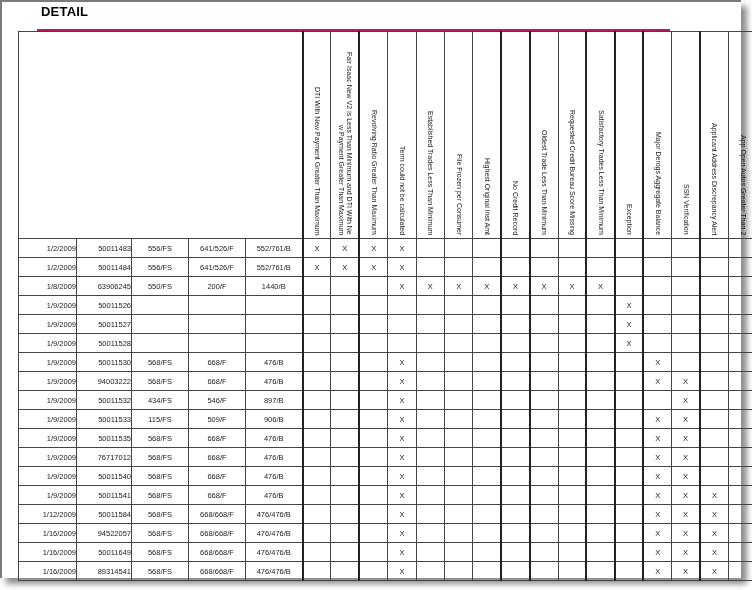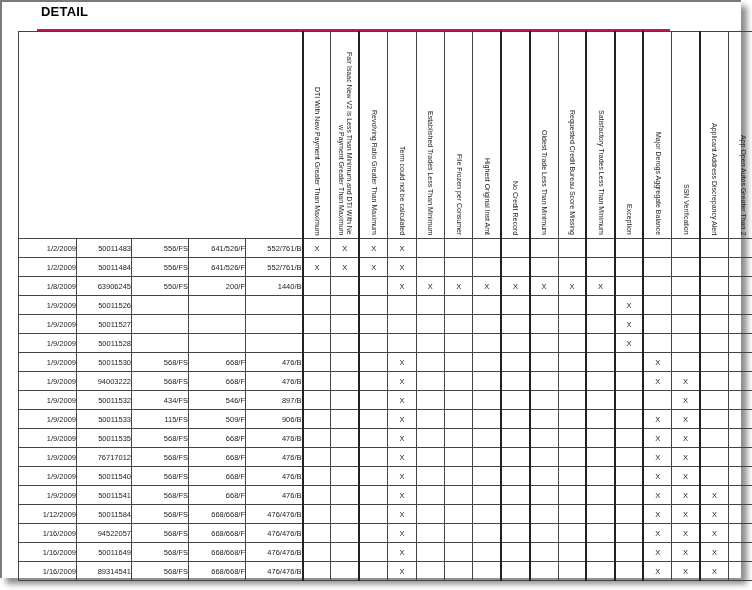--- a/index.html
+++ b/index.html
@@ -26,21 +26,21 @@
   .vhead {
     position:absolute; left:50%; bottom:3px;
     writing-mode: vertical-rl;
     transform: translateX(-50%);
     font-size:7px; line-height:8px; white-space:pre-line; text-align:right;
     color:#222;
   }
   table.detail tbody td { height:18px; }
   table.detail tbody tr { border-bottom:1.5px solid #222; }
   td.date, td.id { text-align:right; padding-right:4px; }
-  td.code { text-align:right; padding-left:2px; }
+  td.code { text-align:center; padding-left:2px; }
   td.flag { text-align:center; font-size:8px; color:#444; }
   .thick-l { border-left:2px solid #222 !important; }
 </style>
 </head>
 <body>
 
 <div class="page">
   <div class="title-bar">
     <span class="title">DETAIL</span>
   </div>

